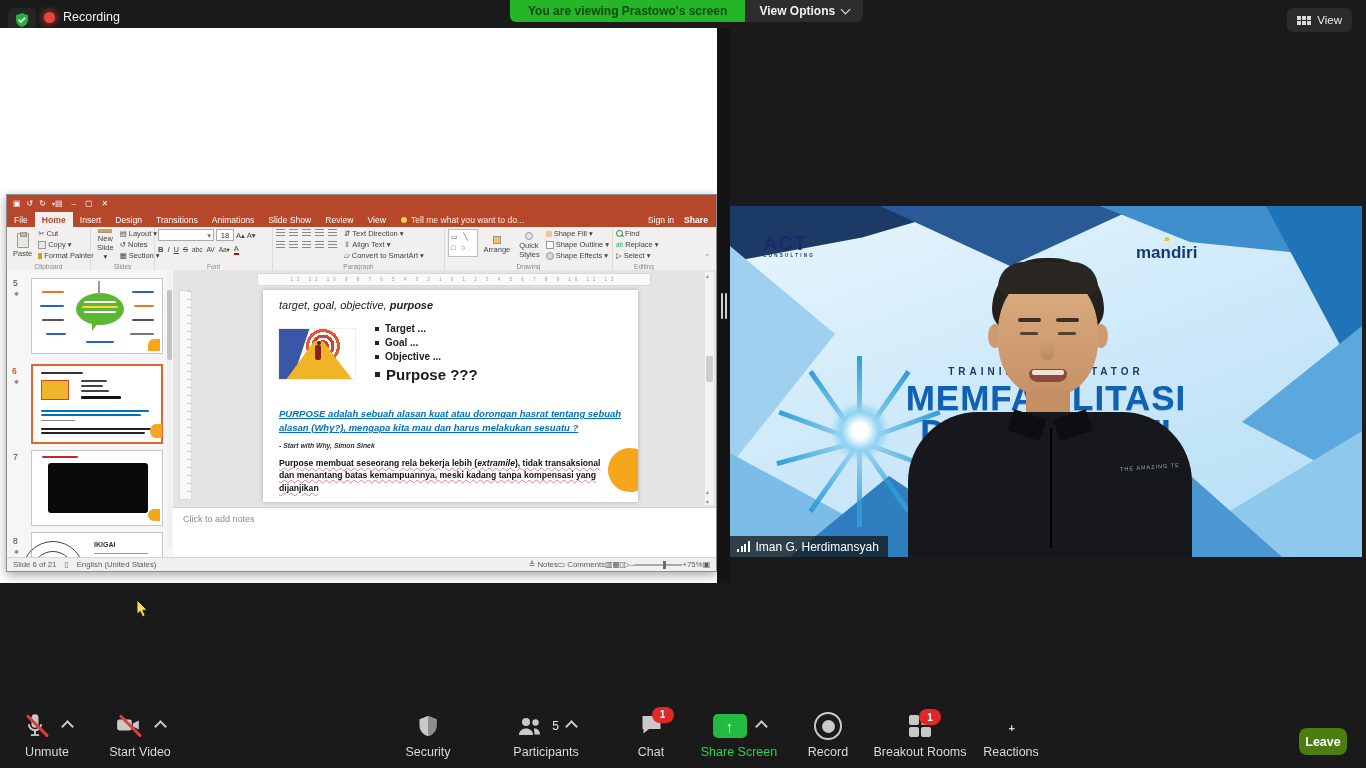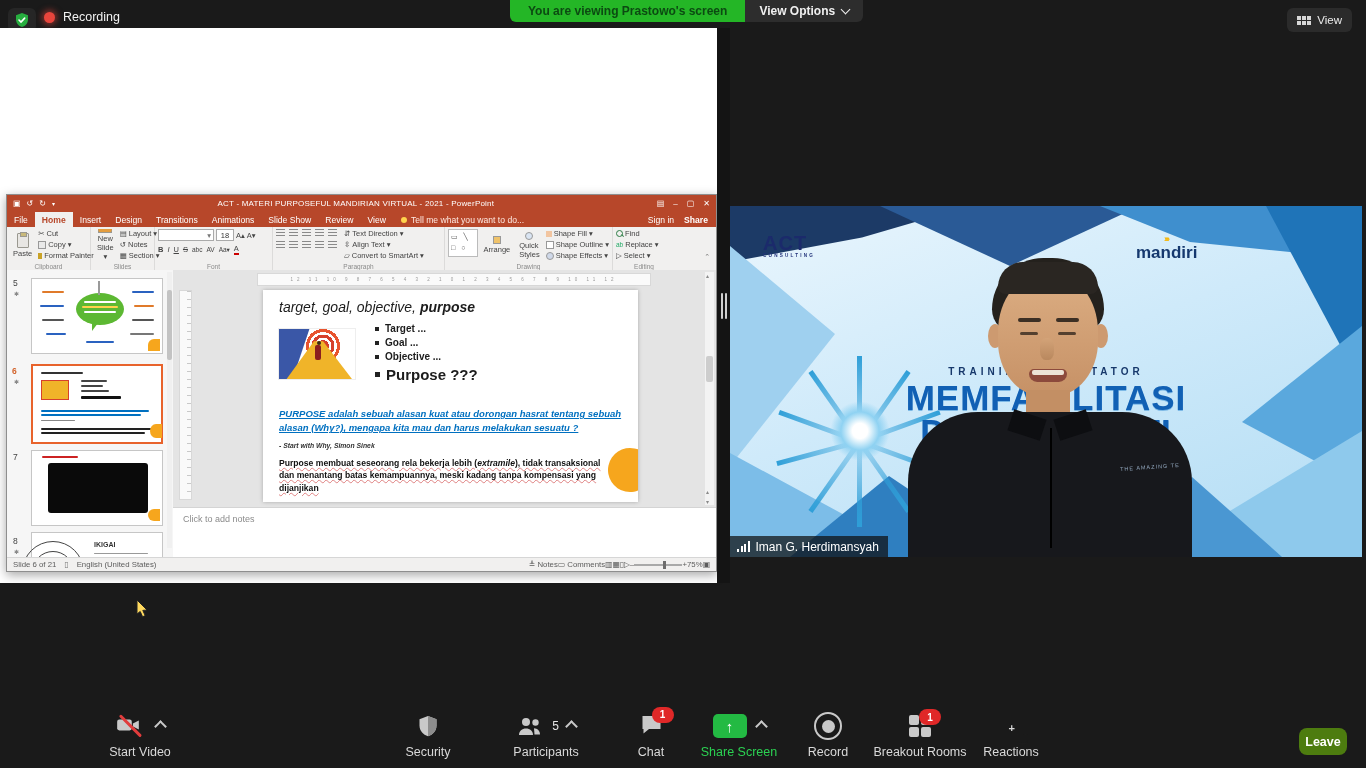--- a/index.html
+++ b/index.html
@@ -65,21 +65,21 @@
   .v-ruler{position:absolute;left:6px;top:20px;width:11px;height:208px;background:#fafafa;border:1px solid #d8d8d8;background-image:repeating-linear-gradient(#c9c9c9 0 1px,transparent 1px 8px);background-size:4px 100%;background-repeat:no-repeat;background-position:right;}
   .slide-canvas{position:absolute;left:90px;top:20px;width:375px;height:212px;background:#fff;box-shadow:0 0 4px rgba(0,0,0,.25);overflow:hidden;}
   .vscroll{position:absolute;right:2px;top:2px;width:9px;bottom:2px;background:#f3f3f3;color:#8a8a8a;font-size:6px;text-align:center;}
   .vscroll .vthumb{position:absolute;left:1px;right:1px;top:84px;height:26px;background:#cdcdcd;border-radius:2px;}
   .notes-bar{position:absolute;left:166px;right:0;top:237px;bottom:0;background:#fff;border-top:1px solid #d4d4d4;color:#8b8b8b;font-size:9px;padding:6px 0 0 10px;box-sizing:border-box;}
   .ppt-status{position:absolute;left:0;bottom:0;right:0;height:14px;background:#f1f0ef;border-top:1px solid #d6d6d6;display:flex;align-items:center;font-size:7.8px;color:#5c5c5c;padding:0 6px;gap:8px;box-sizing:border-box;}
   .ps-right{margin-left:auto;display:flex;align-items:center;}
   .zoom-track{width:48px;height:2px;background:#a9a9a9;position:relative;}
   .zoom-thumb{position:absolute;left:60%;top:-3px;width:3px;height:8px;background:#6d6d6d;}
   
-  .sl-title{position:absolute;left:16px;top:9px;font-size:14px;font-style:italic;color:#1c1c1c;}
+  .sl-title{position:absolute;left:16px;top:9px;font-size:11px;font-style:italic;color:#1c1c1c;}
   .sl-img{position:absolute;left:15px;top:38px;width:76px;height:50px;background:#fff;border:1px solid #eee;overflow:hidden;}
   .si-blue{position:absolute;left:0;top:0;width:100%;height:100%;background:#3a57a7;clip-path:polygon(0 0,40% 0,18% 100%,0 100%);}
   .si-rings{position:absolute;left:18px;top:-6px;width:52px;height:46px;background:radial-gradient(circle at 50% 50%,#d6402c 0 17%,#fff 17% 24%,#d6402c 24% 33%,#fff 33% 40%,#e8542f 40% 49%,rgba(232,84,47,0) 49%);}
   .si-road{position:absolute;left:0;bottom:0;width:100%;height:86%;background:#f0b429;clip-path:polygon(10% 100%,96% 100%,58% 12%,46% 12%);}
   .si-person{position:absolute;left:36px;top:16px;width:6px;height:15px;background:#8a1f1f;border-radius:2px;}
   .si-person:before{content:"";position:absolute;left:1.5px;top:-4px;width:4px;height:4px;border-radius:50%;background:#3a2a1a;}
   .sl-bullets{position:absolute;left:112px;top:33px;color:#1c1c1c;}
   .sl-b{font-size:10px;font-weight:bold;margin-bottom:3px;display:flex;gap:6px;align-items:center;}
   .sq{width:4px;height:4px;background:#222;display:inline-block;}
   .sl-b.big{font-size:15px;margin-top:4px;}
@@ -181,21 +181,20 @@
 
     <div class="ppt">
 
       <div class="ppt-titlebar">
         <div class="qat">
           <span>▣</span>
           <span>↺</span>
           <span>↻</span>
           <span style="font-size:6px;">▾</span>
         </div>
-        <span class="ppt-title">ACT - MATERI PURPOSEFUL MANDIRIAN VIRTUAL - 2021 - PowerPoint</span>
         <div class="winbtns">
           <span>▤</span>
           <span>–</span>
           <span>▢</span>
           <span>✕</span>
         </div>
       </div>
 
       <div class="ppt-menubar">
         <span class="mtab">File</span>
@@ -539,20 +538,35 @@
       <span class="bars">
           <i style="height:3px;"></i>
           <i style="height:6px;"></i>
           <i style="height:8px;"></i>
           <i style="height:11px;"></i>
         </span>
       <span>Iman G. Herdimansyah</span>
     </div>
   </div>
 
+  <div class="tbi" style="left:1px;width:92px;">
+    <div class="ic-row">
+      <span style="position:relative;width:28px;height:28px;">
+        <svg width="26" height="26" viewBox="0 0 24 24" fill="#c9c9c9">
+          <path d="M12 14.5a3.2 3.2 0 0 0 3.2-3.2V5.2a3.2 3.2 0 1 0-6.4 0v6.1A3.2 3.2 0 0 0 12 14.5z"></path>
+          <path d="M5.5 11.3a6.5 6.5 0 0 0 13 0h-1.8a4.7 4.7 0 0 1-9.4 0z"></path>
+          <rect x="11.1" y="17.5" width="1.8" height="3"></rect>
+            <rect x="8.2" y="20.5" width="7.6" height="1.6"></rect>
+        </svg>
+        <span class="slash"></span>
+      </span>
+      <span class="caret-up"></span>
+    </div>
+    <span class="lab">Unmute</span>
+  </div>
 
   <div class="tbi" style="left:93px;width:94px;">
     <div class="ic-row">
       <span style="position:relative;width:28px;height:28px;">
         <svg width="26" height="26" viewBox="0 0 24 24" fill="#c9c9c9">
           <rect x="2" y="7" width="13.5" height="10" rx="2"></rect>
           <path d="M16.5 10.6l5.5-2.8v8.4l-5.5-2.8z"></path>
         </svg>
         <span class="slash"></span>
       </span>

